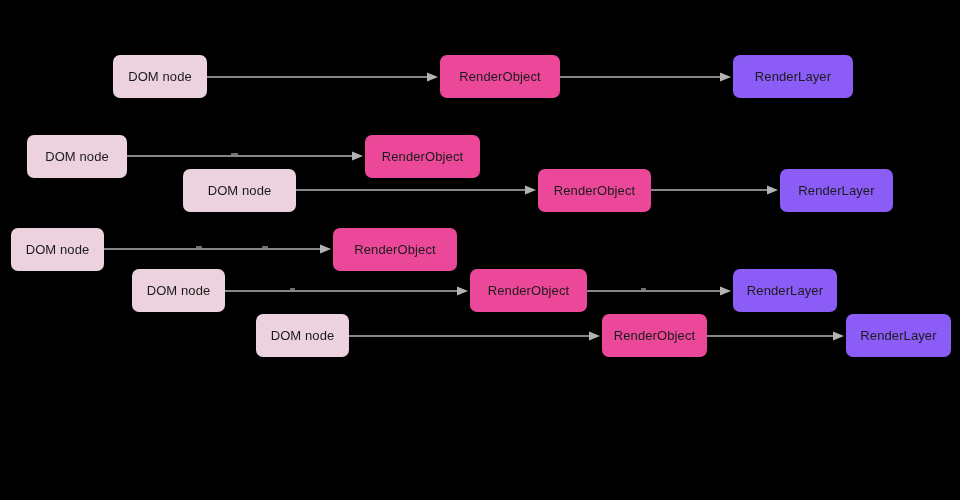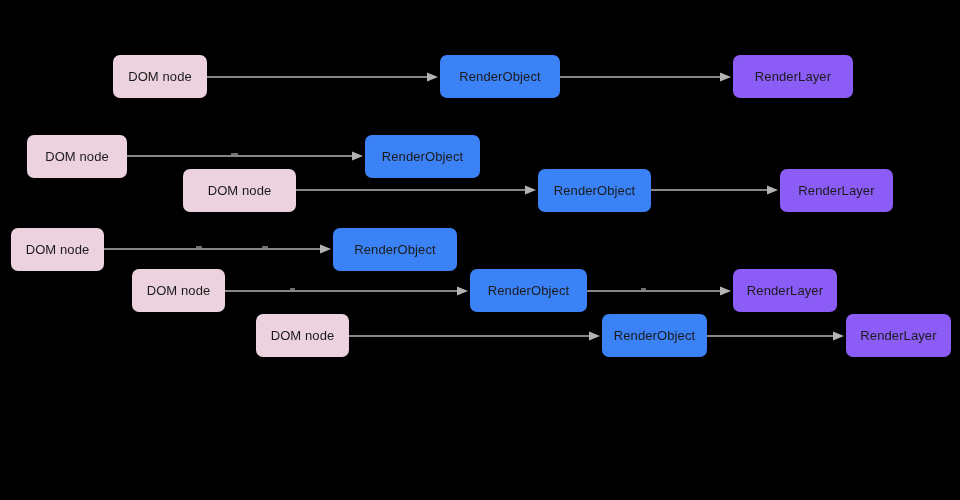--- a/index.html
+++ b/index.html
@@ -24,21 +24,21 @@
     justify-content: center;
     border-radius: 7px;
     font-size: 13px;
     line-height: 1;
     color: #1b1b1b;
     letter-spacing: 0.1px;
     white-space: nowrap;
     user-select: none;
   }
   .node.dom   { background: #ecd2de; }
-  .node.ro    { background: #3b82f6; }
+  .node.ro    { background: #ec4899; }
   .node.rl    { background: #8b5cf6; }
 
   svg#edges {
     position: absolute;
     left: 0;
     top: 0;
     width: 960px;
     height: 500px;
     overflow: visible;
     pointer-events: none;

